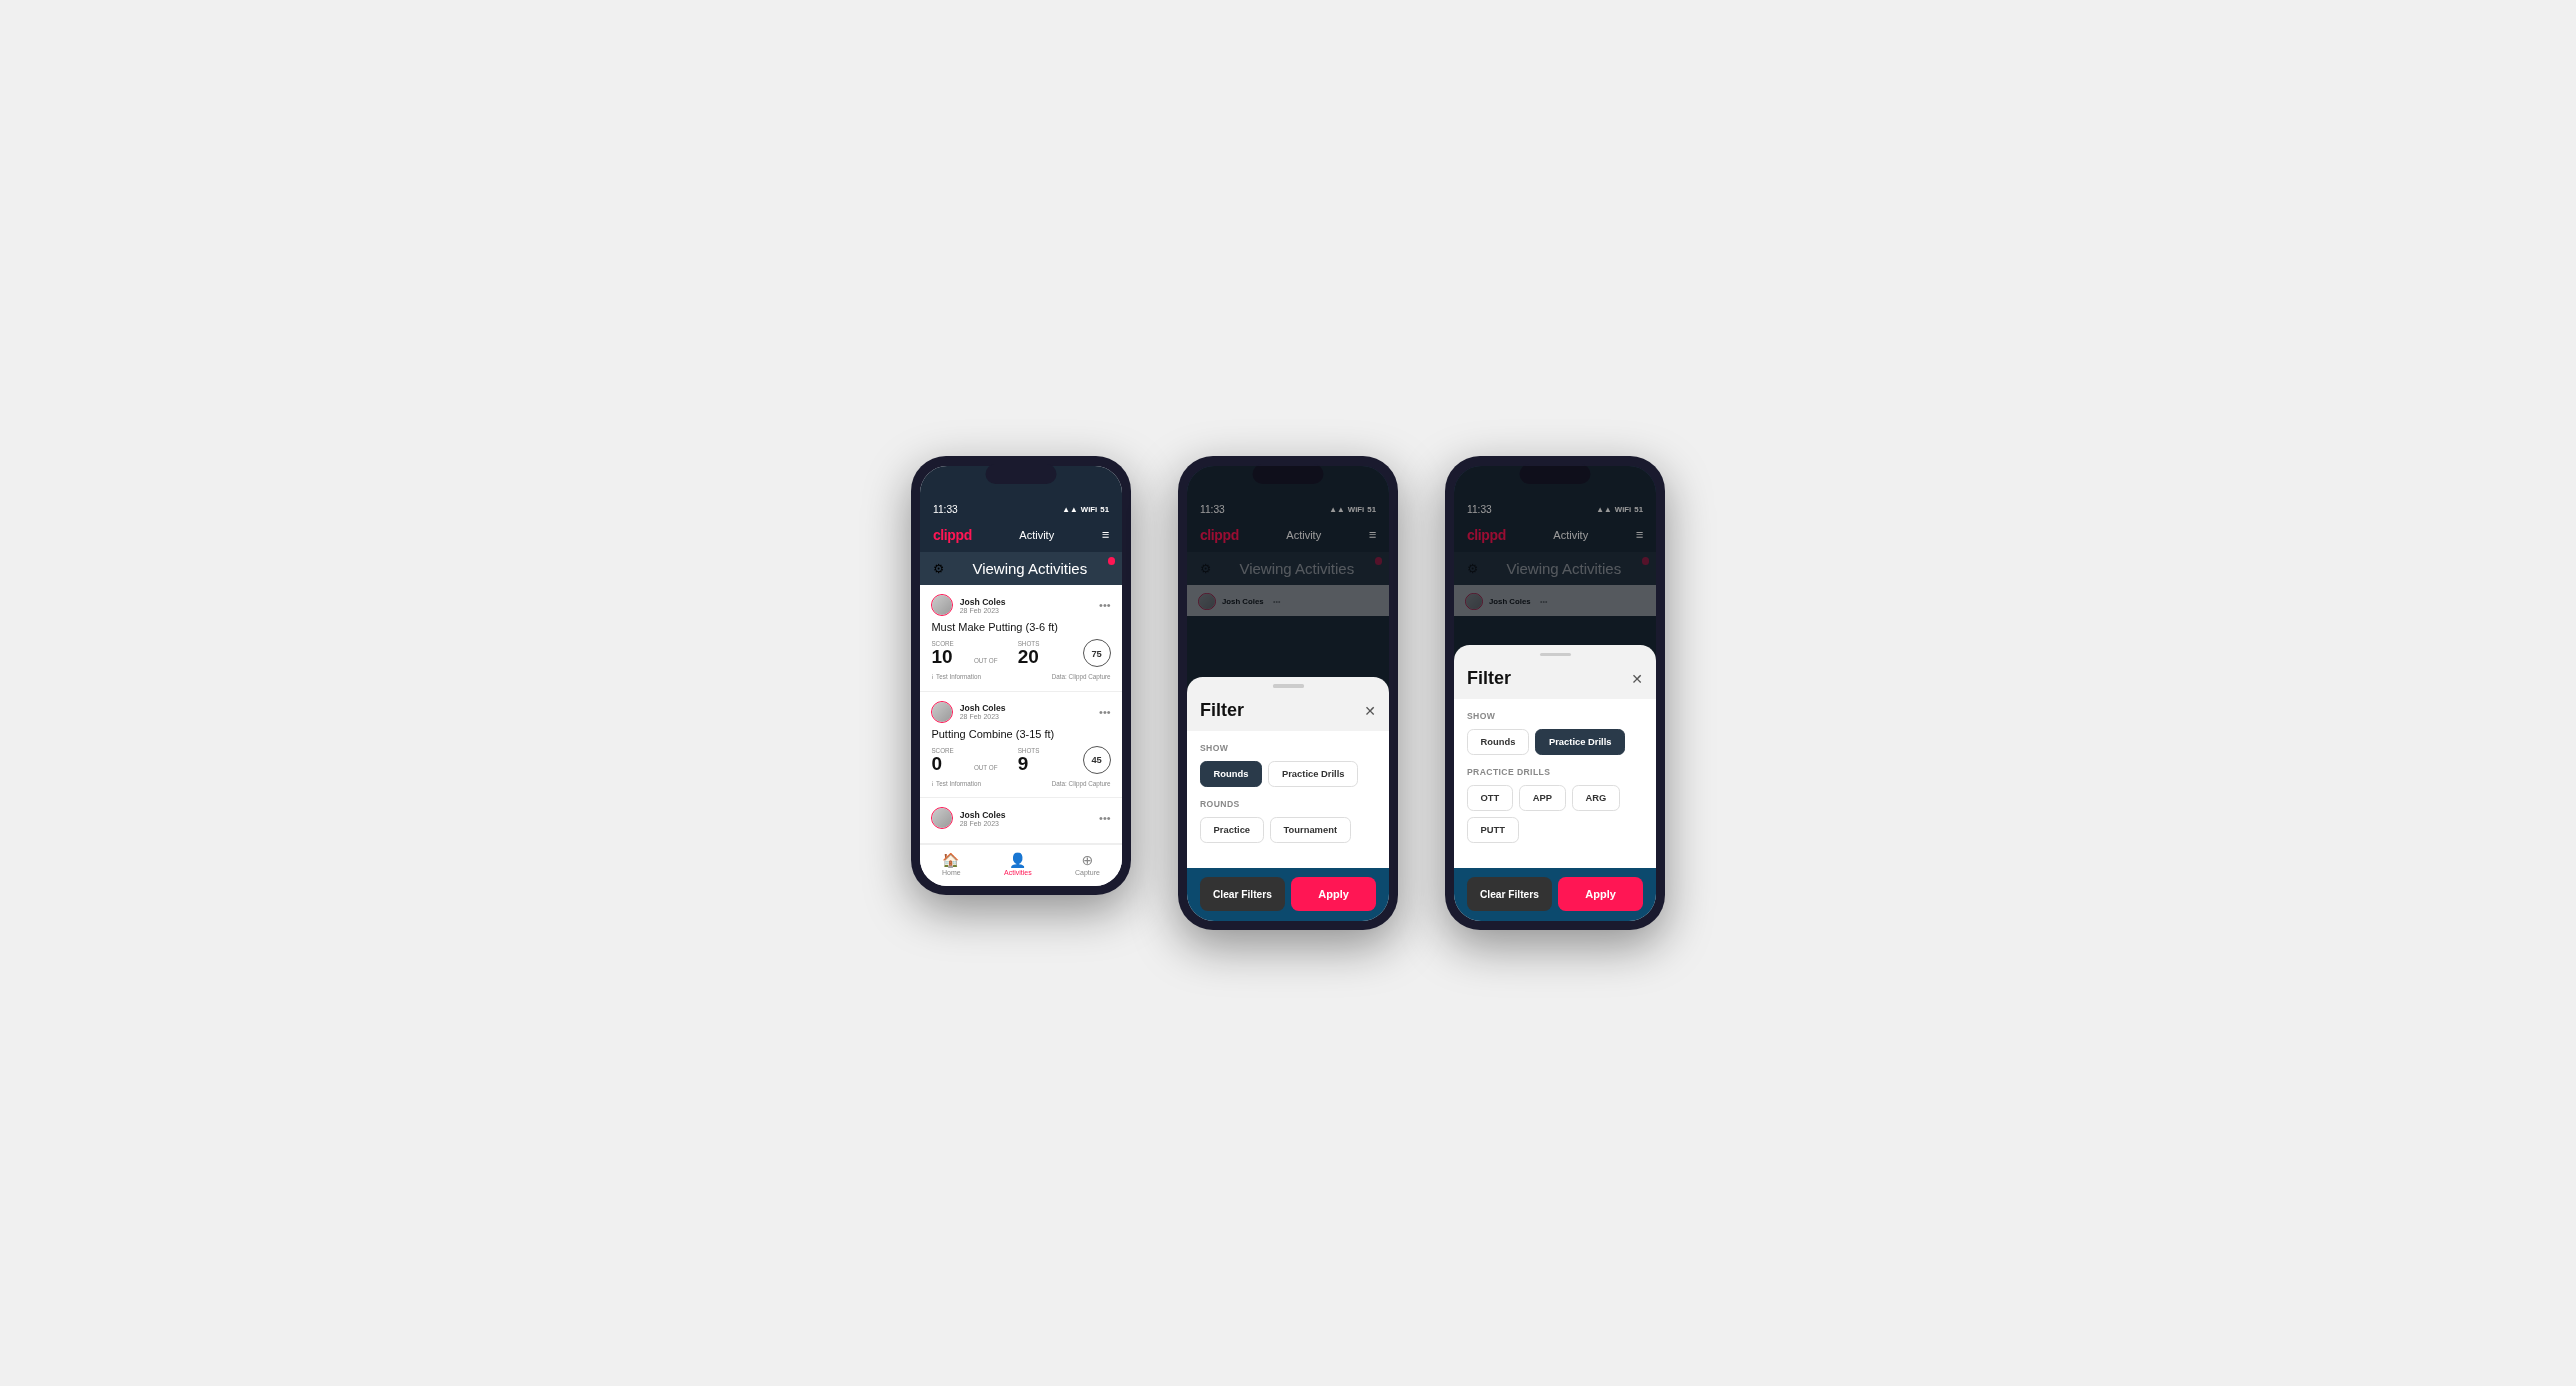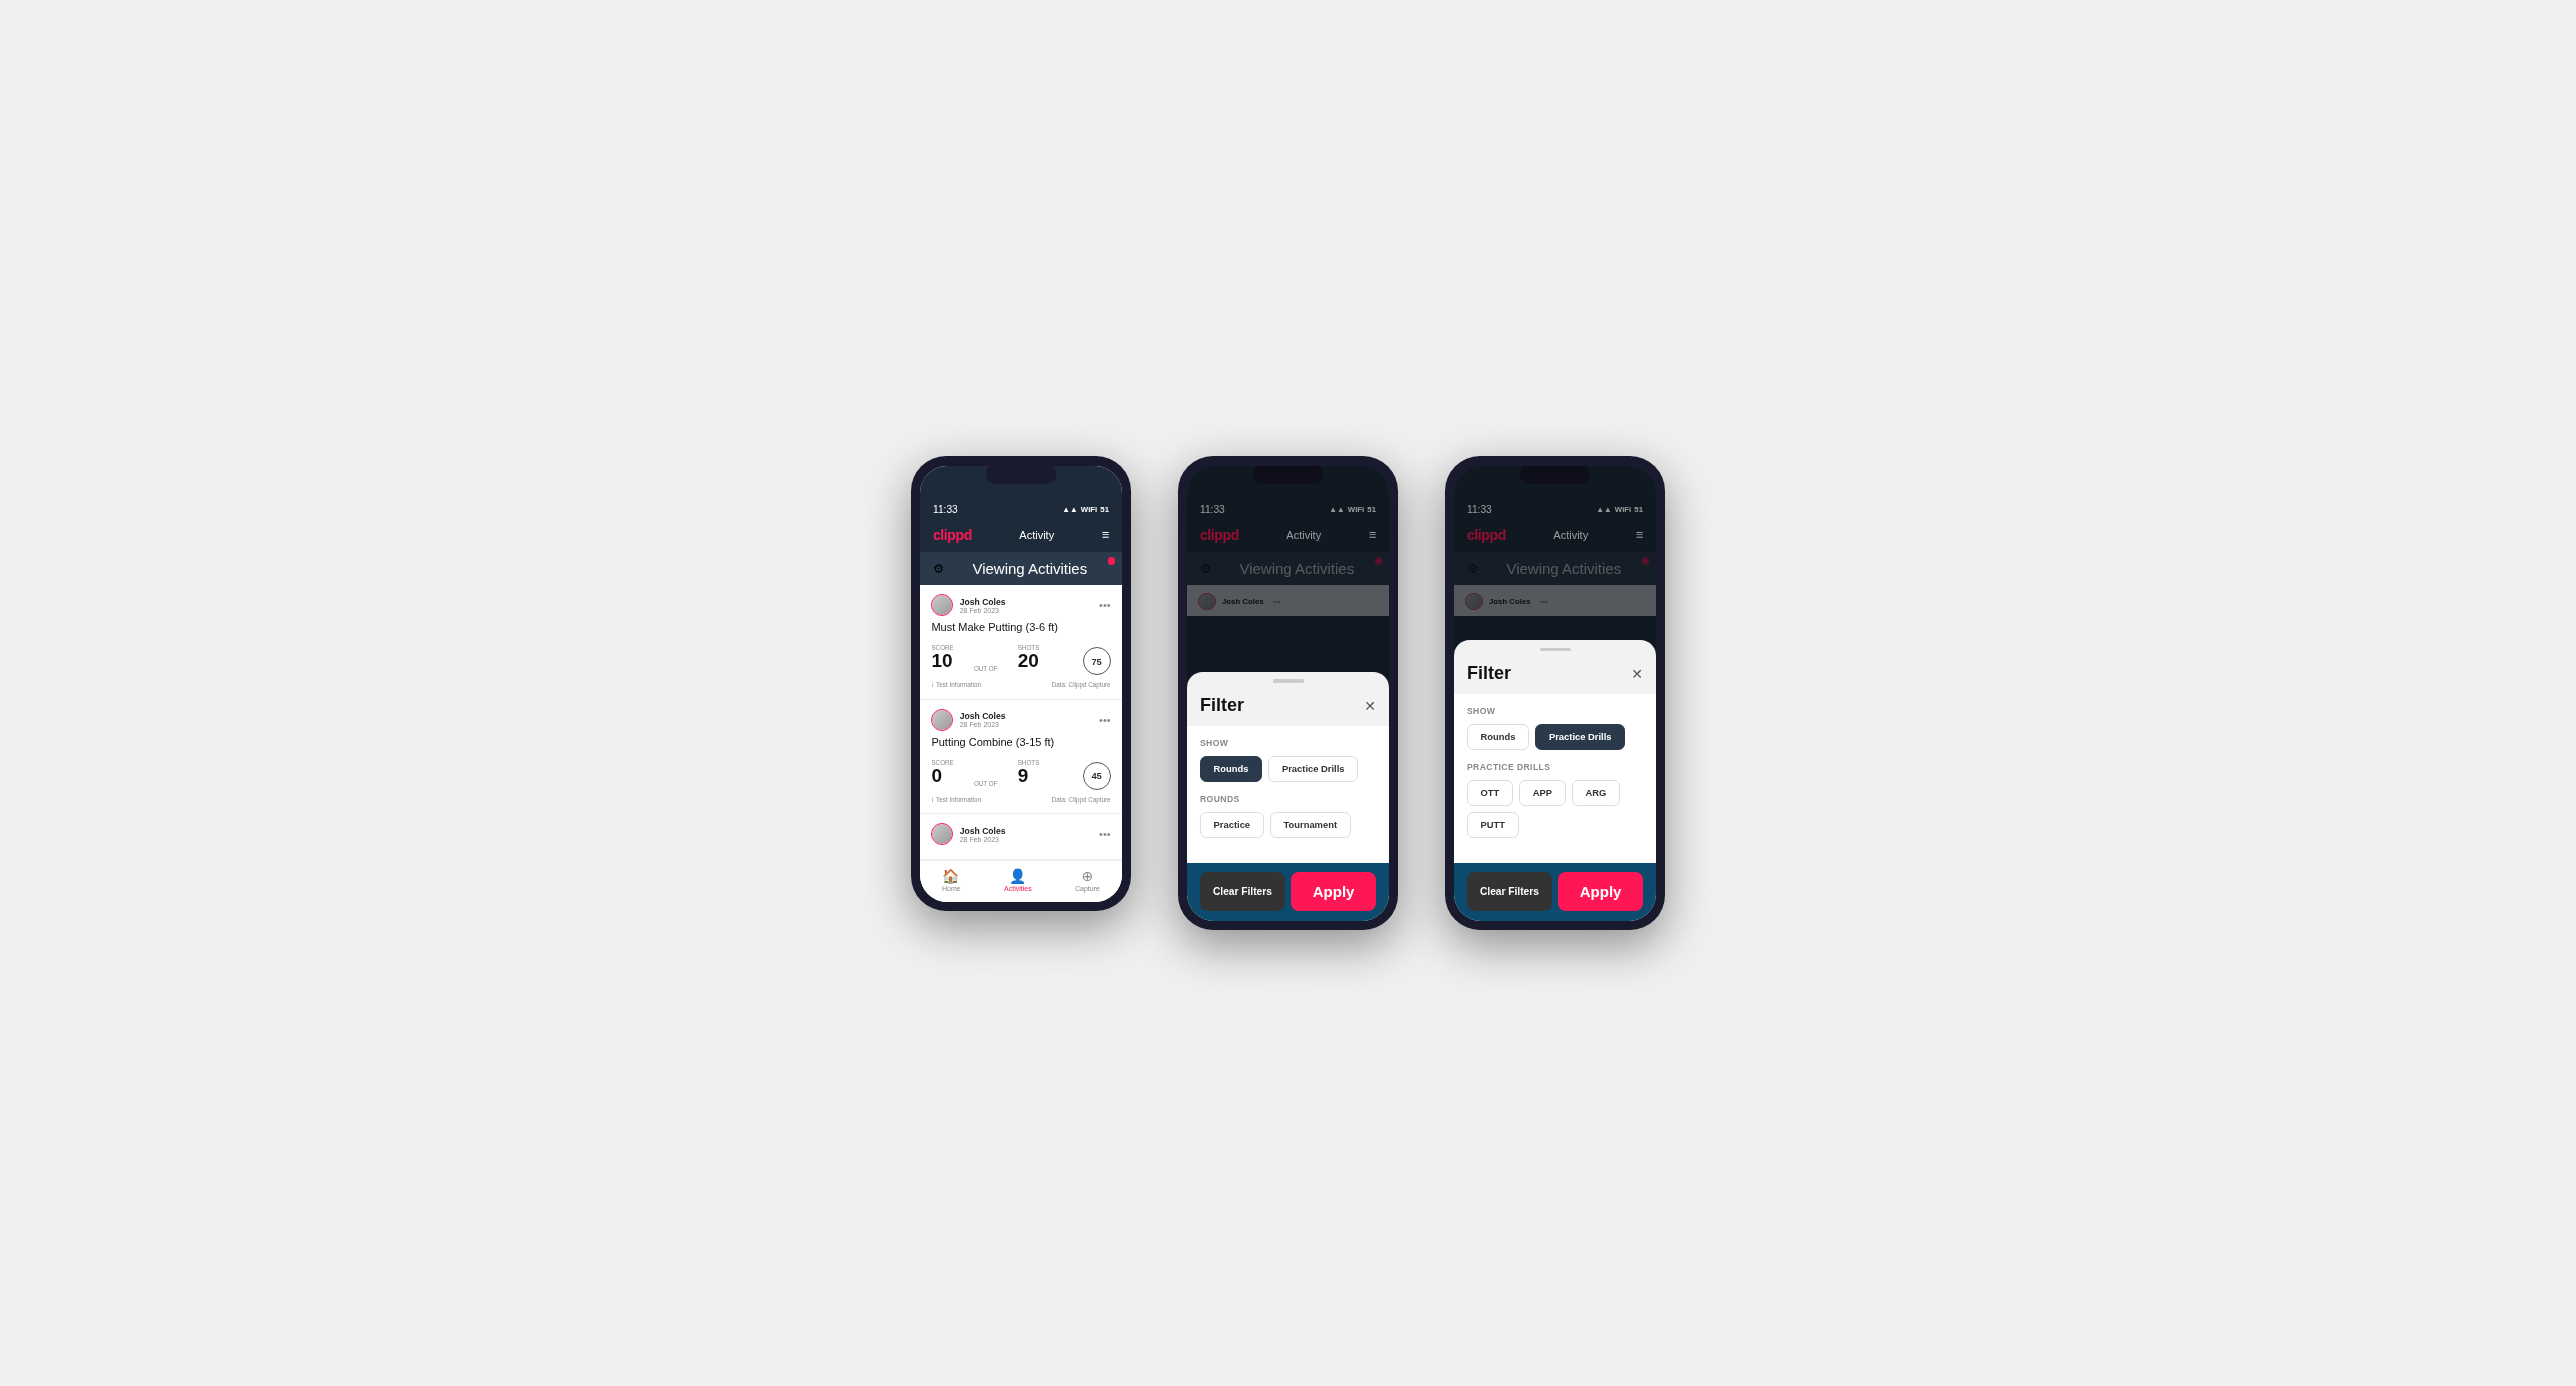--- a/index.html
+++ b/index.html
@@ -172,21 +172,20 @@
       height: 28px;
       border: 1.6px solid #555;
       border-radius: 50%;
       display: flex;
       align-items: center;
       justify-content: center;
       font-size: 9.4px;
       font-weight: 700;
       color: #333;
       margin-left: auto;
-      margin-top: 8px;
     }
     .activity-footer {
       display: flex;
       justify-content: space-between;
       align-items: center;
     }
     .test-info {
       display: flex;
       align-items: center;
       gap: 3.1px;
@@ -308,21 +307,21 @@
       font-weight: 700;
       cursor: pointer;
     }
     .btn-apply {
       flex: 1;
       padding: 11px;
       background: #ff1654;
       color: #fff;
       border: none;
       border-radius: 7.8px;
-      font-size: 15px;
+      font-size: 11px;
       font-weight: 700;
       cursor: pointer;
     }
 
     
     .behind-sheet {
       opacity: 0.5;
     }
   </style>
 </head>

